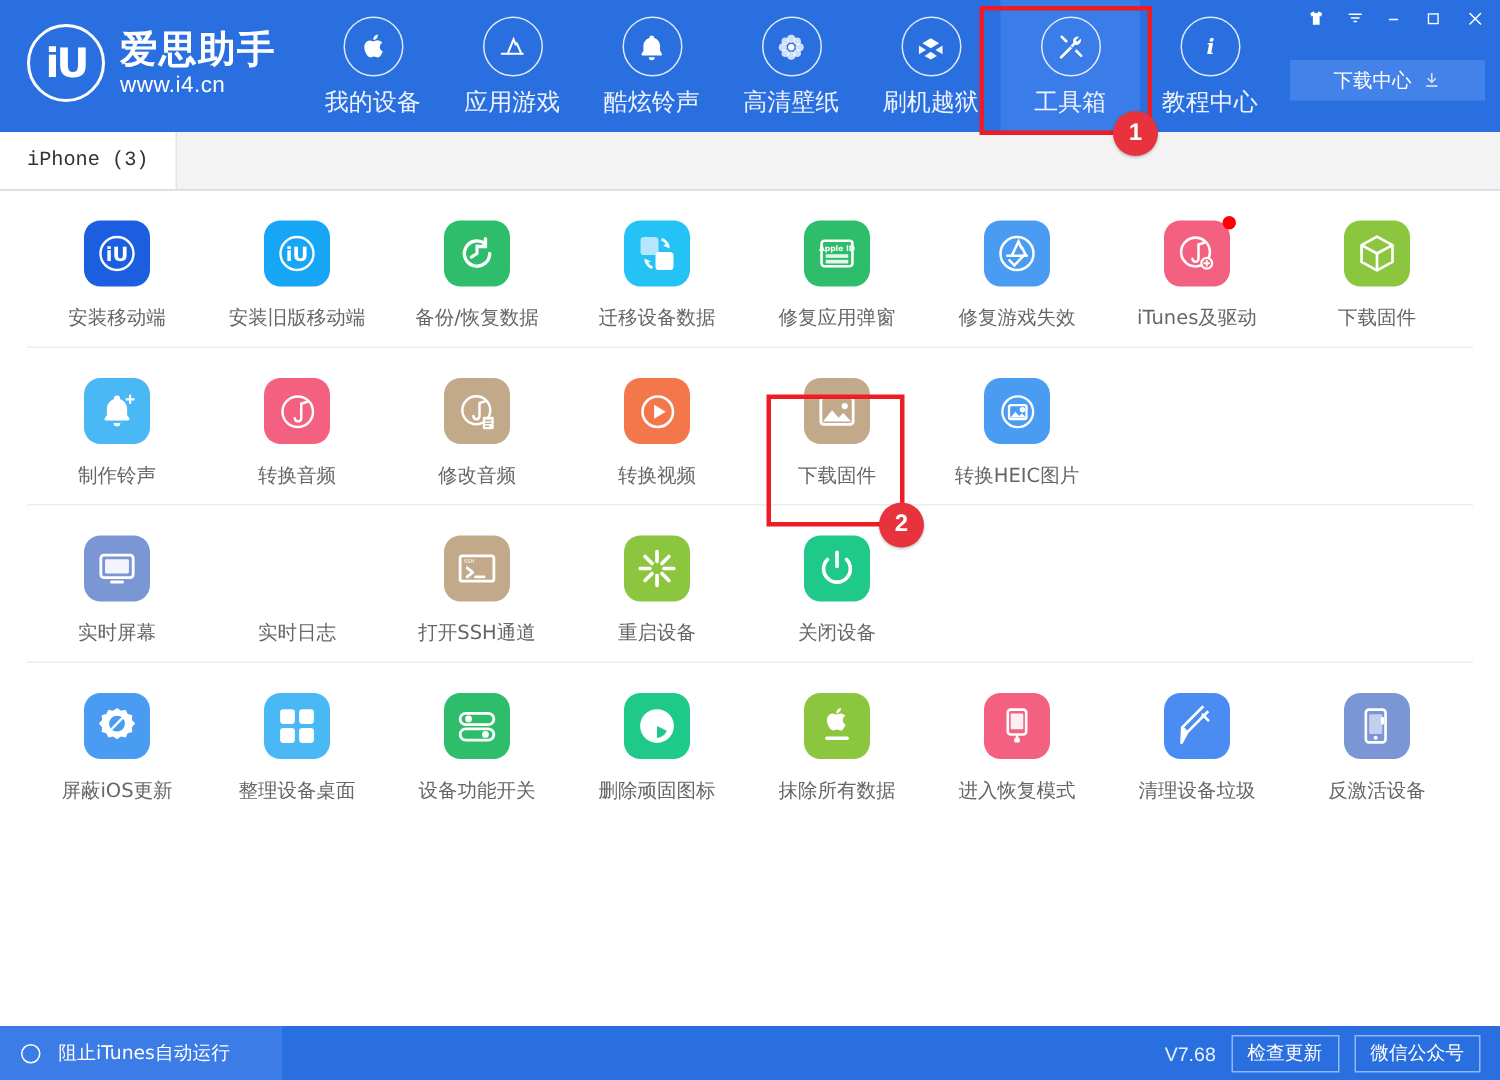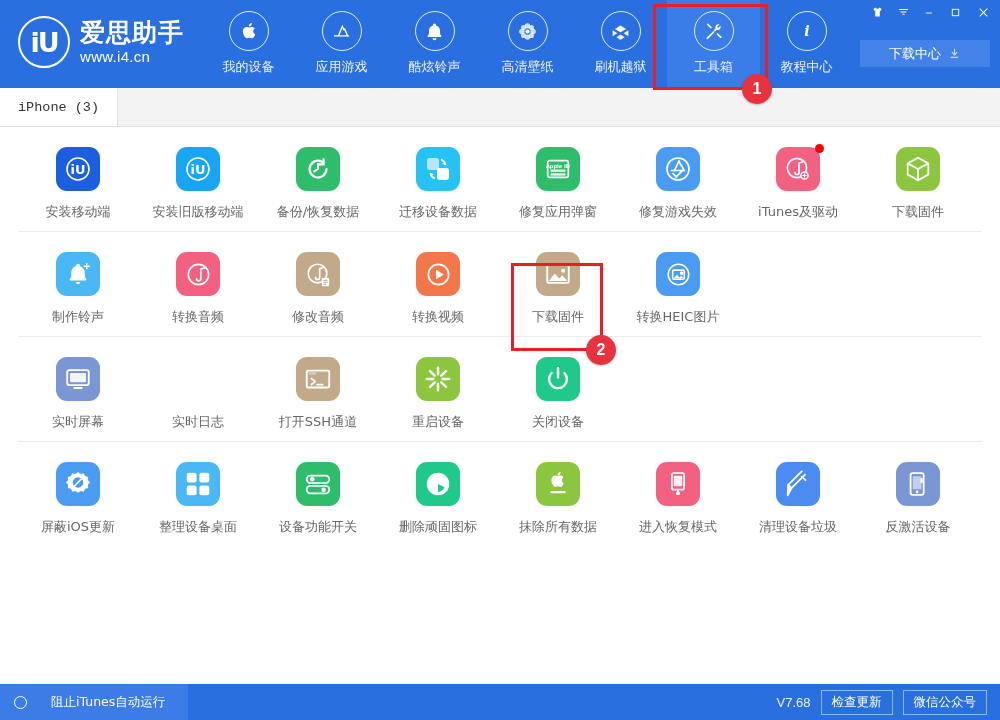--- a/index.html
+++ b/index.html
@@ -74,21 +74,21 @@
   .nav-icon {
     width: 40px; height: 40px;
     border-radius: 50%;
     border: 1.6px solid rgba(255,255,255,.85);
     display: flex; align-items: center; justify-content: center;
     color: #fff;
   }
   .nav-label {
     margin-top: 7px;
     color: #eef3fd;
-    font-size: 13px;
+    font-size: 16px;
     font-family: Liberation Sans, sans-serif;
     white-space: nowrap;
   }
 
   
   .win-controls {
     position: absolute;
     right: 2px; top: 2px;
     display: flex;
     align-items: center;
@@ -207,21 +207,21 @@
     background: #2a6fe0;
     display: flex;
     align-items: center;
     position: relative;
   }
   .status-left {
     background: #3c7ce6;
     height: 36px;
     width: 188px;
     display: flex; align-items: center;
-    gap: 24px;
+    gap: 12px;
     padding-left: 14px;
     cursor: pointer;
   }
   .radio-ring {
     width: 13px; height: 13px;
     border-radius: 50%;
     border: 1.5px solid #ffffff;
     flex: 0 0 13px;
   }
   .status-left-label {

